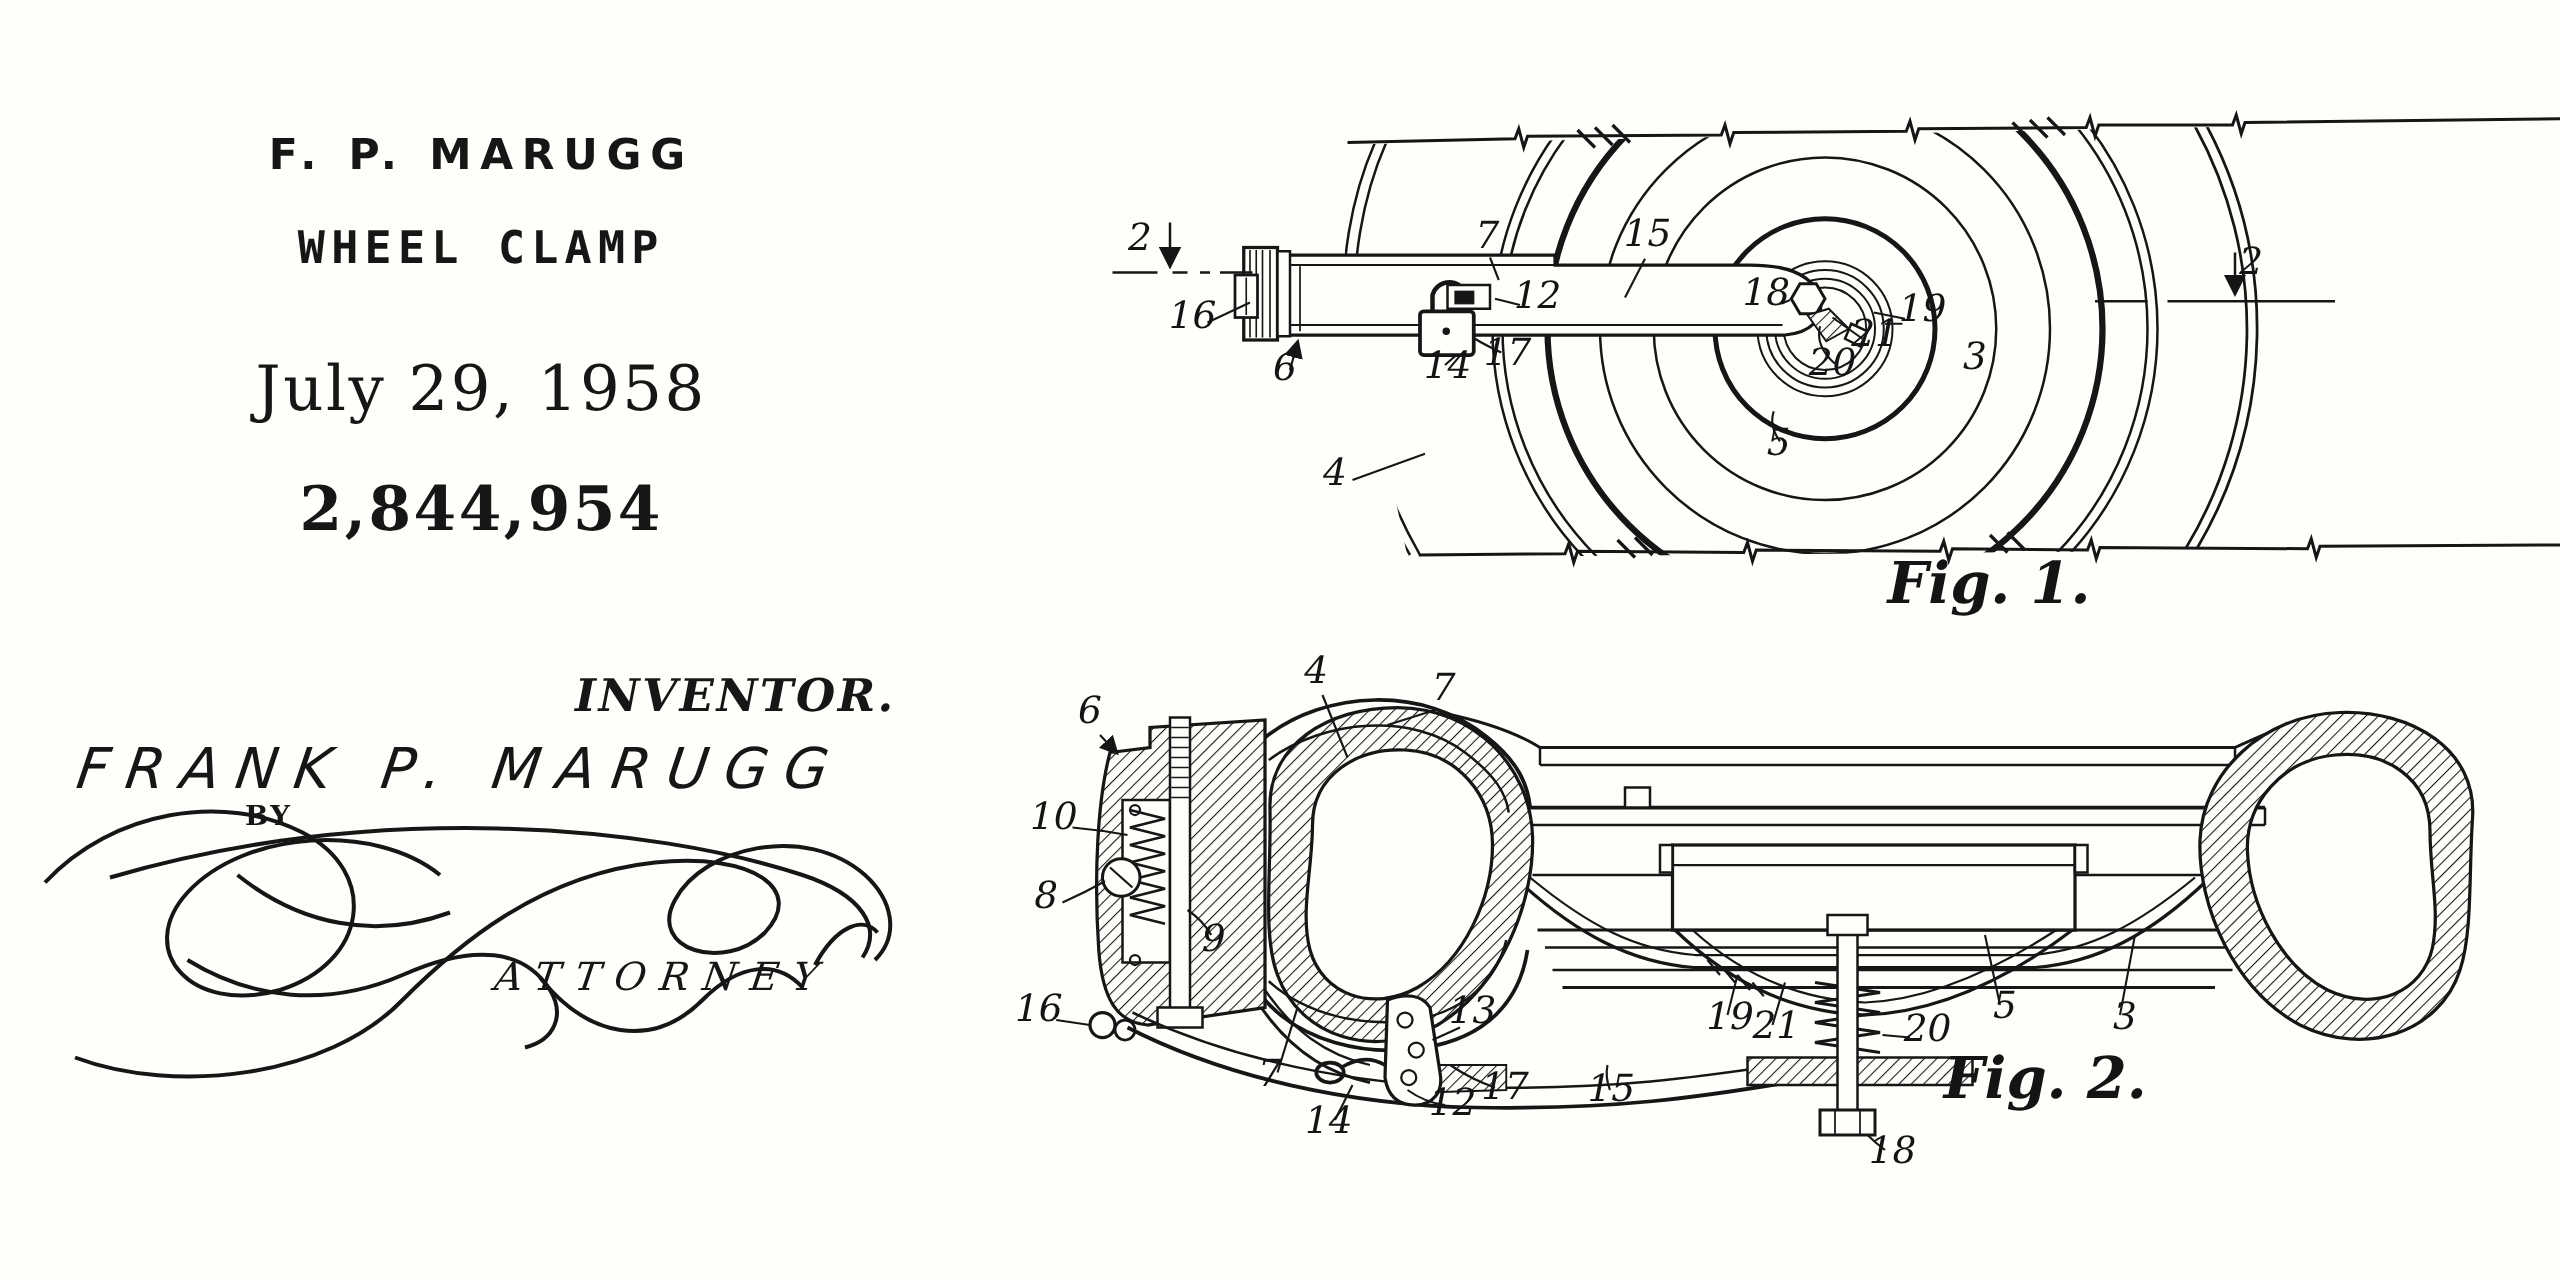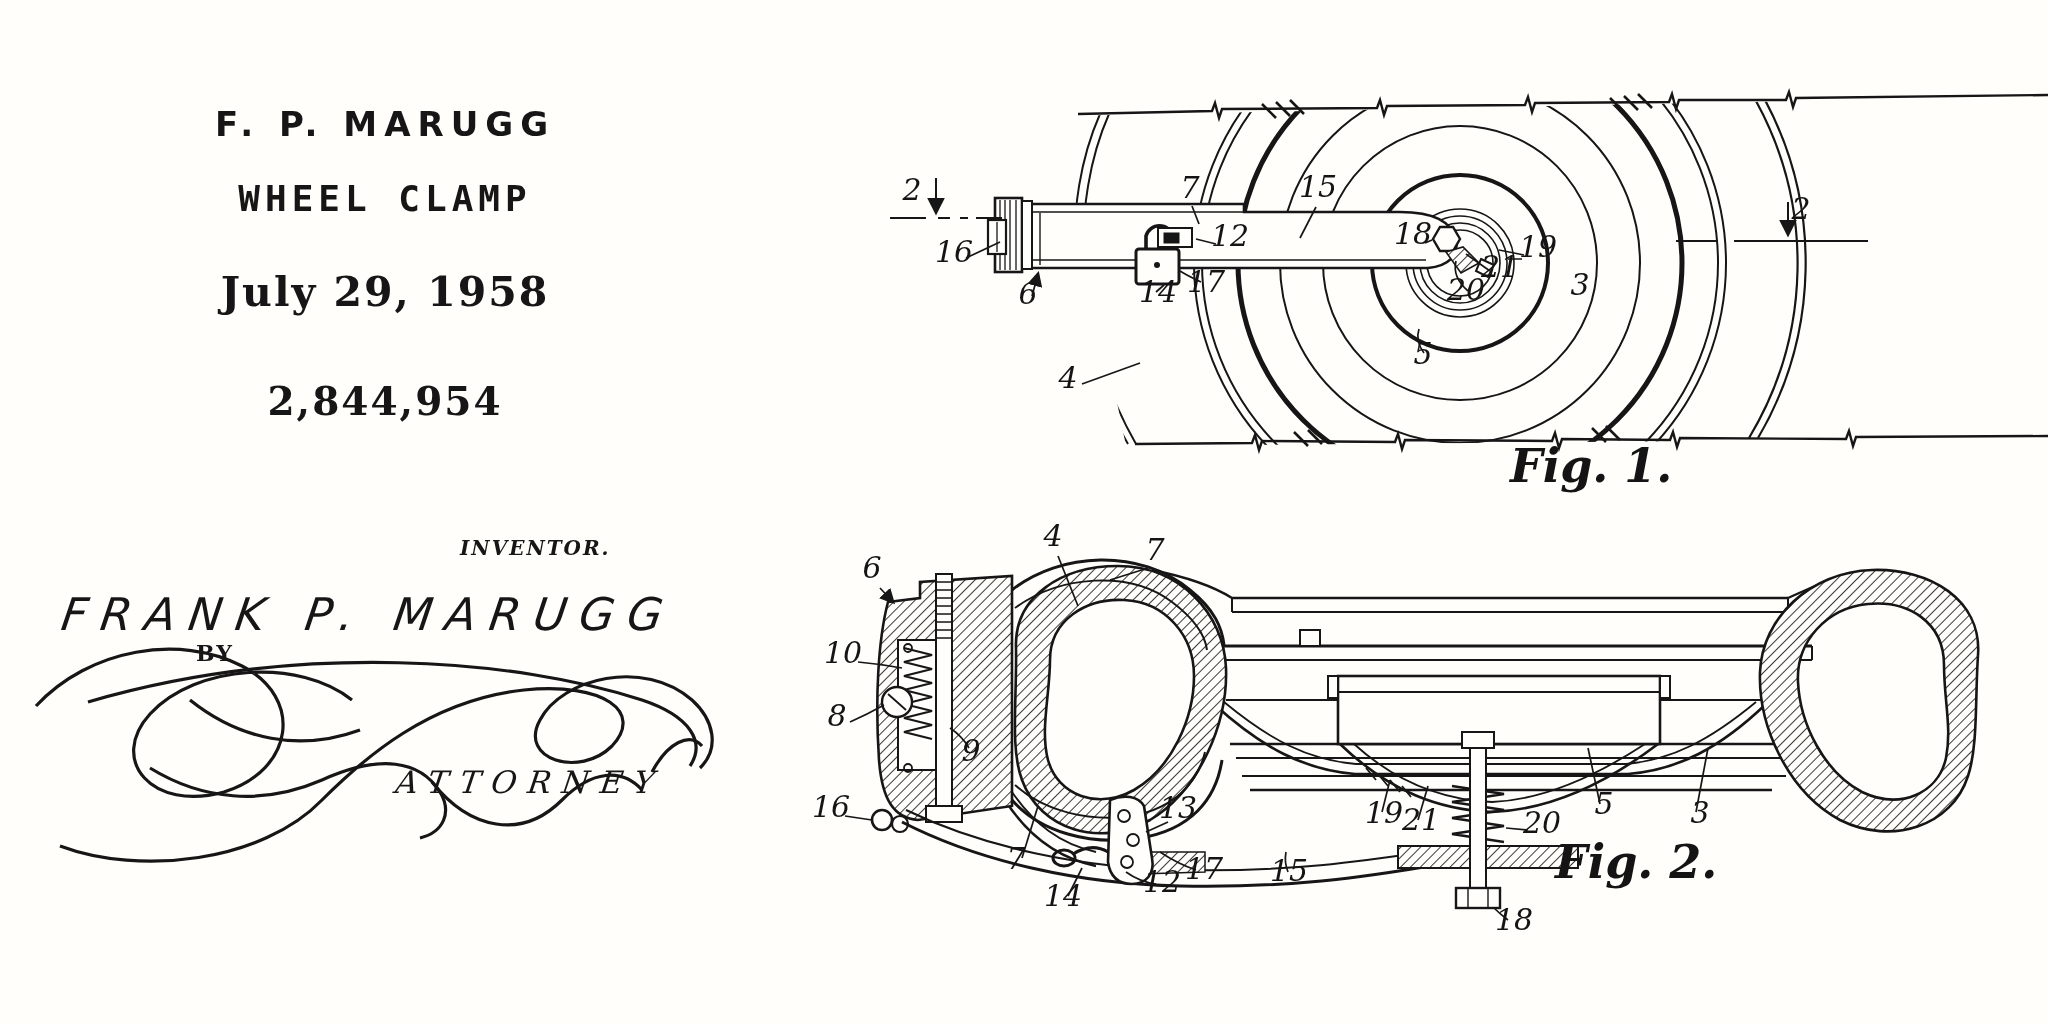--- a/index.html
+++ b/index.html
@@ -5,23 +5,23 @@
   html,body{margin:0;padding:0;background:#e8e8e8;}
   #page{position:relative;width:2048px;height:1024px;background:#fffefb;overflow:hidden;
         font-family:"DejaVu Serif",serif;color:#161616;}
   #art{position:absolute;left:0;top:0;width:2048px;height:1024px;}
   .abs{position:absolute;white-space:nowrap;}
   .hdr-col{left:150px;width:470px;text-align:center;}
   #inventor-name{top:104px;font-family:"DejaVu Sans",sans-serif;font-weight:bold;
                  font-size:34px;letter-spacing:7px;}
   #doc-title{top:178px;font-family:"DejaVu Sans Mono",monospace;font-weight:bold;
              font-size:36px;letter-spacing:5px;}
-  #doc-date{top:268px;font-weight:bold;font-size:41px;letter-spacing:2px;}
-  #patent-number{top:378px;font-weight:bold;font-size:39px;letter-spacing:2px;}
-  #inventor-label{left:460px;top:536px;font-style:italic;font-weight:bold;font-size:20px;letter-spacing:2px;}
+  #doc-date{top:282px;font-weight:normal;font-size:50px;letter-spacing:2px;}
+  #patent-number{top:378px;font-weight:bold;font-size:49px;letter-spacing:2px;}
+  #inventor-label{left:460px;top:536px;font-style:italic;font-weight:bold;font-size:36px;letter-spacing:2px;}
   #inventor-sig{left:62px;top:588px;font-style:italic;font-size:45px;letter-spacing:13px;
                 transform:skewX(-8deg);font-family:"DejaVu Sans",sans-serif;}
   #by-label{left:196px;top:640px;font-weight:bold;font-size:22px;letter-spacing:2px;}
   #attorney-label{left:396px;top:764px;font-style:italic;font-size:31px;letter-spacing:11px;
                   transform:skewX(-8deg);}
   svg text.ref{font:italic 30px "DejaVu Serif",serif;fill:#141414;}
   svg text.cap{font:italic 46px "DejaVu Serif",serif;fill:#141414;font-weight:bold;}
 </style>
 </head>
 <body>

